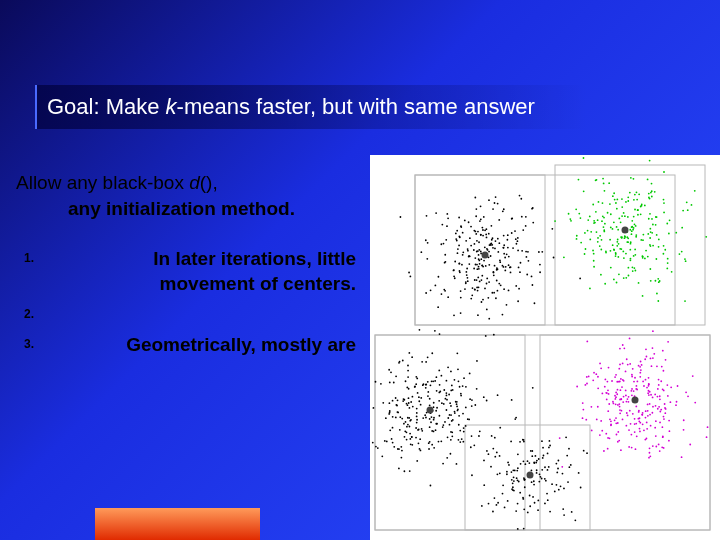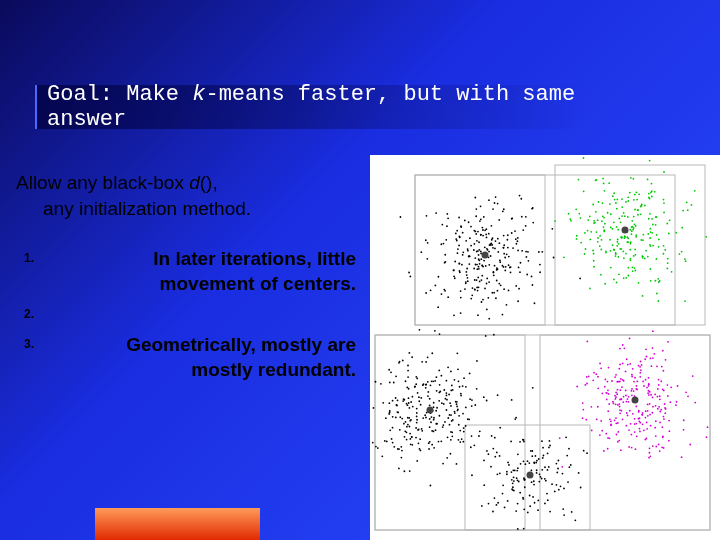--- a/index.html
+++ b/index.html
@@ -25,36 +25,35 @@
     background: linear-gradient(to right, rgba(0,0,60,0.7), rgba(0,0,60,0));
     border-left: 2px solid #4a6aff;
     display: flex;
     align-items: center;
     padding-left: 10px;
   }
   .title-text {
     color: #fff;
     font-size: 22px;
     font-weight: normal;
-    font-family: Liberation Mono, monospace;
   }
   .title-text i { font-style: italic; }
   .content {
     position: absolute;
     top: 170px;
     left: 16px;
     width: 340px;
     color: #000;
     font-size: 19px;
   }
   .intro {
     margin-bottom: 26px;
     line-height: 1.35;
   }
-  .intro .indent { margin-left: 27px; }
+  .intro .indent { margin-left: 52px; font-weight: bold; }
   ol.points {
     margin: 0;
     padding: 0;
     list-style: none;
     counter-reset: item;
   }
   ol.points li {
     counter-increment: item;
     margin-bottom: 6px;
     position: relative;
@@ -110,21 +109,20 @@
     <ol class="points">
       <li>
         <span>In later iterations, little</span><br>
         <span class="cont">movement of centers.</span>
       </li>
       <li>
         <br>
       </li>
       <li>
         <span>Geometrically, mostly are</span><br>
-        <span class="cont">mostly redundant.</span>
       </li>
     </ol>
   </div>
 
   <div class="red-bar"></div>
 
   <div class="figure">
     <svg id="scatter-svg" width="350" height="385">
         <rect x="45" y="20" width="260" height="150" fill="none" stroke="#b8b8b8" stroke-width="1"></rect>
         <rect x="45" y="20" width="130" height="150" fill="none" stroke="#b8b8b8" stroke-width="1"></rect>

